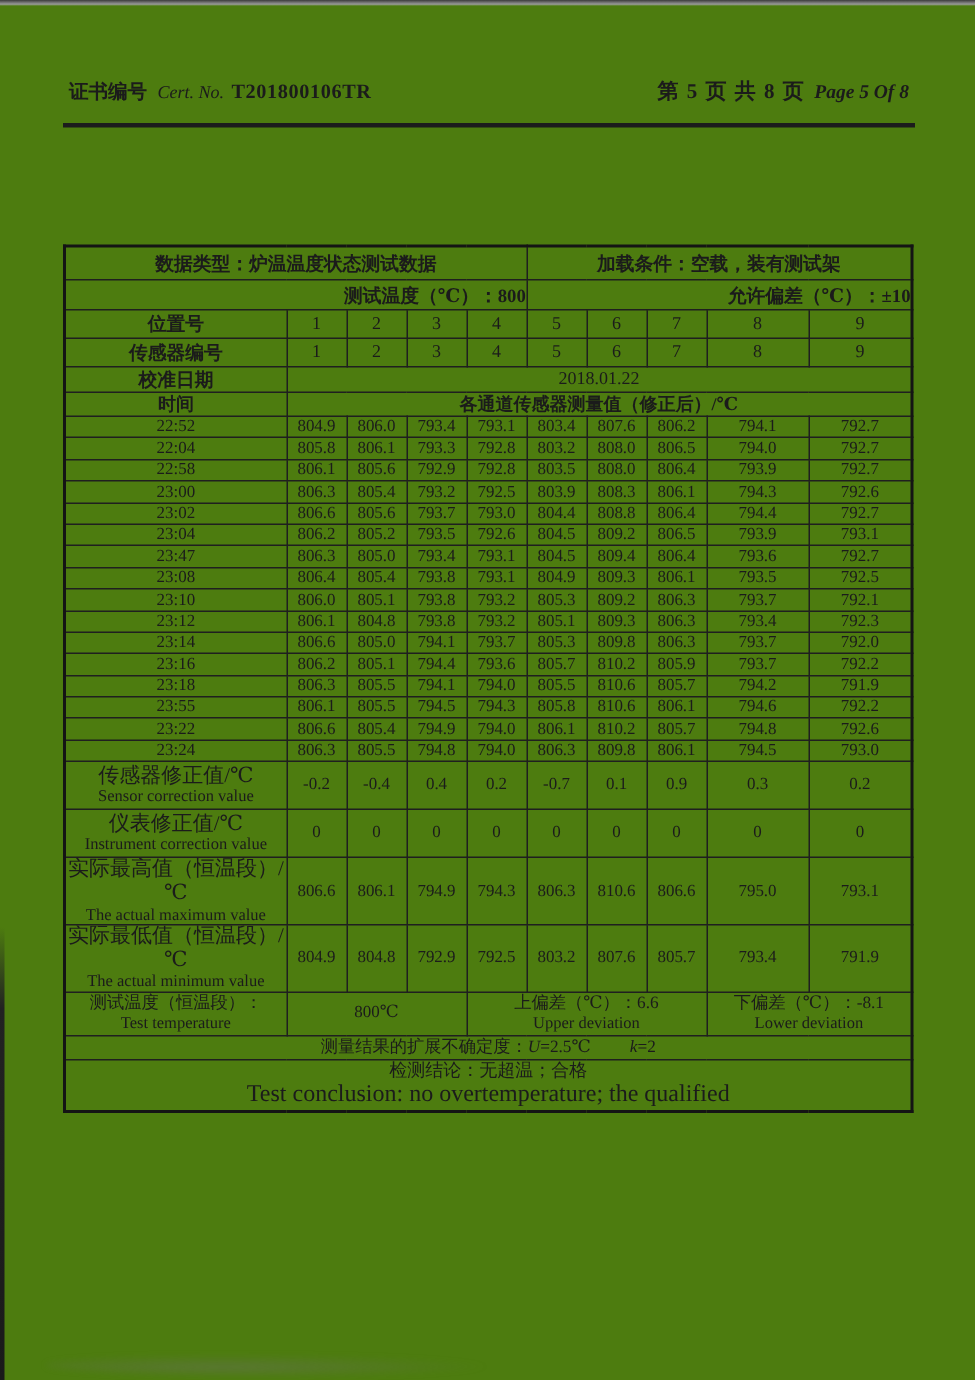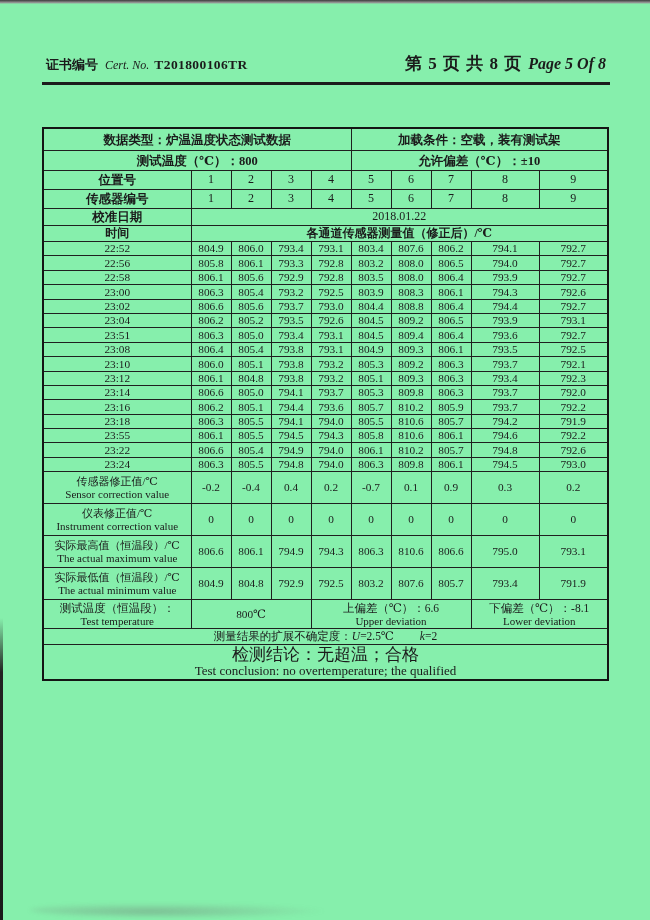--- a/index.html
+++ b/index.html
@@ -1,64 +1,64 @@
 <!DOCTYPE html>
 <html><head>
 <meta charset="utf-8">
 <style>
   html,body{margin:0;padding:0;}
   body{width:650px;height:920px;overflow:hidden;background:#e9e7e3;}
-  .page{position:relative;width:650px;height:920px;background:#86efac;overflow:hidden;
+  .page{position:relative;width:650px;height:920px;background:#4d7c0f;overflow:hidden;
         font-family:"Liberation Serif","DejaVu Serif",serif;color:#1b1b1b;}
   
   .edge-top{position:absolute;left:0;top:0;width:650px;height:4px;
             background:linear-gradient(to bottom,#3c3c3c,#9a9a9a 70%,rgba(150,150,150,0));}
   .edge-left{position:absolute;left:0;top:618px;width:3px;height:302px;
              background:linear-gradient(to bottom,rgba(40,40,40,0),#222 18%,#1a1a1a);}
   .smudge{position:absolute;left:30px;top:903px;width:300px;height:14px;border-radius:50%;
           background:radial-gradient(ellipse at 40% 60%,rgba(110,110,110,.38),rgba(110,110,110,0) 70%);
           filter:blur(2px);}
   
   .hdr{position:absolute;left:46px;right:44px;top:52px;display:flex;
        justify-content:space-between;align-items:baseline;white-space:nowrap;}
   .hdr .zh-label{font-weight:700;font-size:13px;}
   .hdr .cert-en{font-style:italic;font-size:12px;margin:0 5px 0 7px;}
   .hdr .cert-no{font-weight:700;font-size:13.5px;letter-spacing:.4px;}
-  .hdr .page-zh{font-weight:700;font-size:17px;letter-spacing:1px;}
-  .hdr .page-en{font-style:italic;font-weight:700;font-size:16px;margin-left:6px;}
+  .hdr .page-zh{font-weight:700;font-size:14px;letter-spacing:1px;}
+  .hdr .page-en{font-style:italic;font-weight:700;font-size:13px;margin-left:6px;}
   .hdr-rule{position:absolute;left:42px;right:40px;top:82px;height:3px;background:#1c1c1c;}
   
   .doc-table{position:absolute;left:42px;top:127px;width:567px;border-collapse:collapse;
              table-layout:fixed;}
   .doc-table td{border:1px solid #1f1f1f;text-align:center;vertical-align:middle;
                 padding:0;line-height:1.12;overflow:hidden;font-size:11.3px;}
-  .doc-table{border:2px solid #141414;}
+  .doc-table{border:2px solid #141414;margin-top:36px;}
   tr.r-meta td{height:21px;font-weight:700;font-size:12.5px;}
-  tr.r-meta2 td{height:19px;font-weight:700;font-size:12.5px;}
+  tr.r-meta2 td{height:19px;font-weight:700;font-size:12.5px;text-align:right;}
   tr.r-pos td,tr.r-sensor td{height:18px;}
   tr.r-pos td.row-label,tr.r-sensor td.row-label{font-weight:700;font-size:12.5px;}
   tr.r-pos td.num-cell,tr.r-sensor td.num-cell{font-size:12px;}
   tr.r-date td{height:16px;}
   tr.r-date td.row-label{font-weight:700;font-size:12.5px;}
   tr.r-date td.date-val{font-size:12px;}
   tr.r-time td{height:15px;font-weight:700;font-size:12px;}
   tr.data-row td{height:13.4px;font-size:11.3px;}
   tr.summary-row td{height:31px;}
-  .label-2l .zh{font-size:11px;}
+  .label-2l .zh{font-size:14px;}
   .label-2l .en{font-size:11px;}
   tr.r-ftemp td{height:28px;}
   .cell-2l .zh{font-size:11.5px;}
   .cell-2l .en{font-size:11px;}
   .temp-val{font-size:13px;}
   tr.r-uncert td{height:15px;font-size:11.5px;}
   .it{font-style:italic;}
   .gap{display:inline-block;width:26px;}
   tr.r-concl td{height:33px;}
-  .concl-zh{font-size:17px;text-align:center;}
-  .concl-en{font-size:13px;}
+  .concl-zh{font-size:12px;text-align:center;}
+  .concl-en{font-size:16px;}
 </style>
 </head>
 <body>
 
 <div class="page">
 
   <div class="edge-top"></div>
   <div class="edge-left"></div>
   <div class="smudge"></div>
 
@@ -136,21 +136,21 @@
           <td>806.0</td>
           <td>793.4</td>
           <td>793.1</td>
           <td>803.4</td>
           <td>807.6</td>
           <td>806.2</td>
           <td>794.1</td>
           <td>792.7</td>
         </tr>
         <tr class="data-row">
-          <td class="time-cell">22:56</td>
+          <td class="time-cell">22:04</td>
           <td>805.8</td>
           <td>806.1</td>
           <td>793.3</td>
           <td>792.8</td>
           <td>803.2</td>
           <td>808.0</td>
           <td>806.5</td>
           <td>794.0</td>
           <td>792.7</td>
         </tr>
@@ -196,21 +196,21 @@
           <td>805.2</td>
           <td>793.5</td>
           <td>792.6</td>
           <td>804.5</td>
           <td>809.2</td>
           <td>806.5</td>
           <td>793.9</td>
           <td>793.1</td>
         </tr>
         <tr class="data-row">
-          <td class="time-cell">23:51</td>
+          <td class="time-cell">23:47</td>
           <td>806.3</td>
           <td>805.0</td>
           <td>793.4</td>
           <td>793.1</td>
           <td>804.5</td>
           <td>809.4</td>
           <td>806.4</td>
           <td>793.6</td>
           <td>792.7</td>
         </tr>

